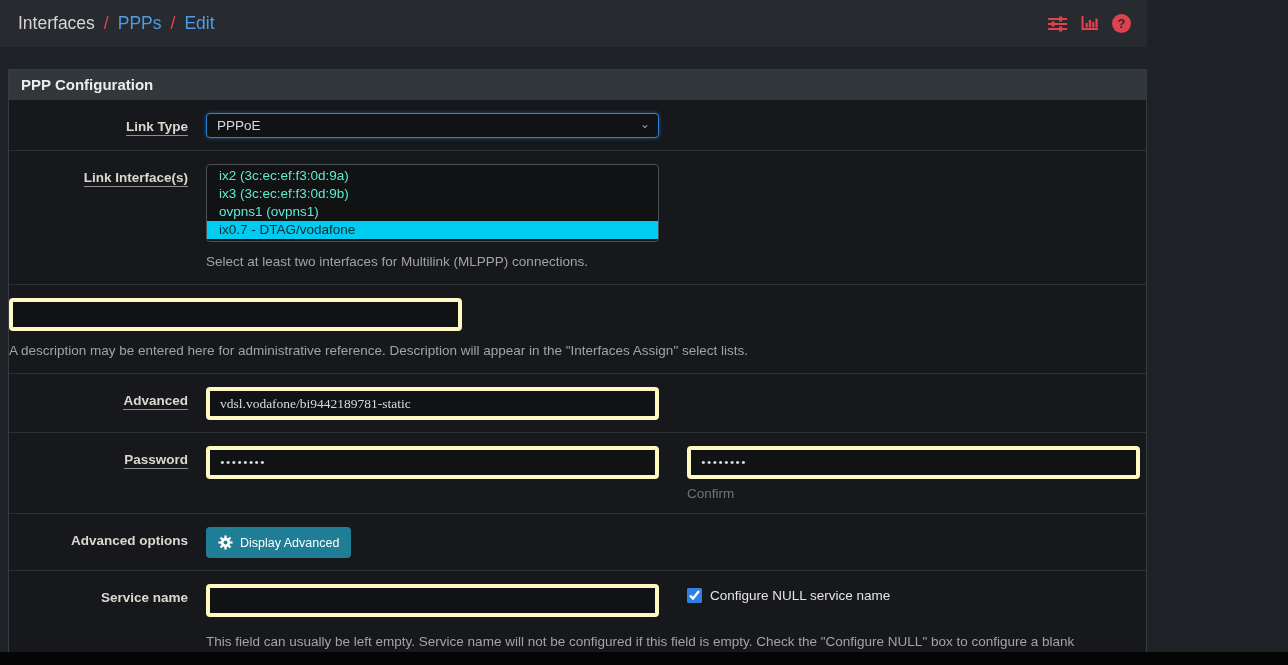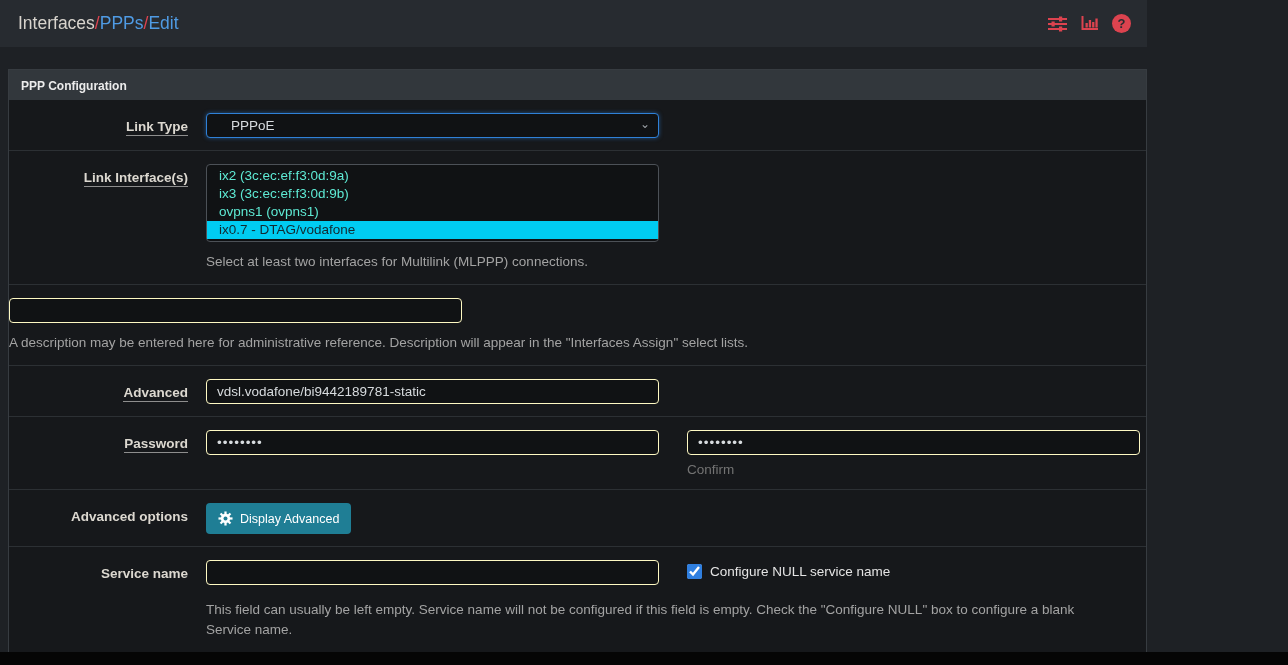--- a/index.html
+++ b/index.html
@@ -14,57 +14,57 @@
     background:var(--page-bg);
     font-family:"Liberation Sans", sans-serif;
     -webkit-font-smoothing:antialiased;
   }
   
   .crumbbar{
     width:1147px;height:47px;background:var(--bar-bg);
     display:flex;align-items:center;justify-content:space-between;
     padding:0 16px 0 18px;
   }
-  .crumbs{display:flex;font-size:17.5px;}
+  .crumbs{display:flex;gap:9px;font-size:17.5px;}
   .crumb-section{color:#d8d4cd;}
   .crumb-sep{color:var(--accent-red);}
   .crumb-link{color:var(--link-blue);text-decoration:none;cursor:pointer;}
   .bar-icons{display:flex;align-items:center;gap:14px;}
   .iconbtn{background:none;border:none;padding:0;color:var(--accent-red);cursor:pointer;display:flex;align-items:center;}
   .qicon{
     width:19px;height:19px;border-radius:50%;background:var(--accent-red);
     color:var(--bar-bg);font-weight:bold;font-size:13px;line-height:19px;text-align:center;display:inline-block;
   }
   
   .panel{
     margin:22px 0 0 8px;width:1139px;
     border:1px solid #373c41;background:var(--panel-bg);
   }
   .panel-header{background:var(--panel-header-bg);padding:6px 12px;}
-  .panel-title{font-size:12px;font-weight:bold;color:#ececec;}
+  .panel-title{font-size:15px;font-weight:bold;color:#ececec;}
   .panel-body{background:var(--panel-bg);}
   .row{display:flex;padding:13px 0 12px 0;border-top:1px solid #2c3034;}
   .row:first-child{border-top:none;}
   .lbl{width:197px;min-width:197px;text-align:right;padding-right:18px;padding-top:4px;}
   .lbl span{font-size:13.5px;font-weight:bold;color:#dcd8d0;}
   .lbl span.u{border-bottom:1px solid #8e8e8e;padding-bottom:1px;}
   .ctl{flex:1;padding-right:6px;}
   .help{font-size:13.5px;color:#a3a3a3;margin-top:10px;line-height:20px;}
   
   .txt{
-    width:453px;height:25px;background:#101214;border:1px solid #fef9c3;border-radius:4px;
-    color:#d7dbde;font-size:13.5px;font-family:Liberation Sans, sans-serif;padding:0 10px;outline:none;
+    width:453px;height:33px;background:#101214;border:4px solid #fef9c3;border-radius:4px;
+    color:#d7dbde;font-size:13.5px;font-family:Liberation Serif, serif;padding:0 10px;outline:none;
   }
   .txt.pw{letter-spacing:1px;}
   .selwrap{position:relative;width:453px;}
   select.sel{
     width:100%;height:25px;appearance:none;-webkit-appearance:none;
     background:#101214;border:1px solid var(--select-focus);border-radius:4px;
     box-shadow:0 0 4px rgba(47,129,216,.55);
-    color:#d7dbde;font-size:13.5px;font-family:"Liberation Sans",sans-serif;padding:0 24px;outline:none;
+    color:#d7dbde;font-size:13.5px;font-family:"Liberation Sans",sans-serif;padding:0 10px;outline:none;
   }
   .chev{position:absolute;right:9px;top:4px;color:#9aa0a5;pointer-events:none;font-size:12px;}
   .listbox{
     width:453px;background:#101214;border:1px solid #4c5157;border-radius:4px;padding:2px 0;cursor:default;
   }
   .opt{font-size:13.5px;line-height:18px;padding:0 12px;color:#5eead4;white-space:nowrap;}
   .opt.selected{background:var(--option-selected);color:#112930;}
   
   .split{display:flex;align-items:flex-start;}
   .split .col2{margin-left:28px;flex:1;}

